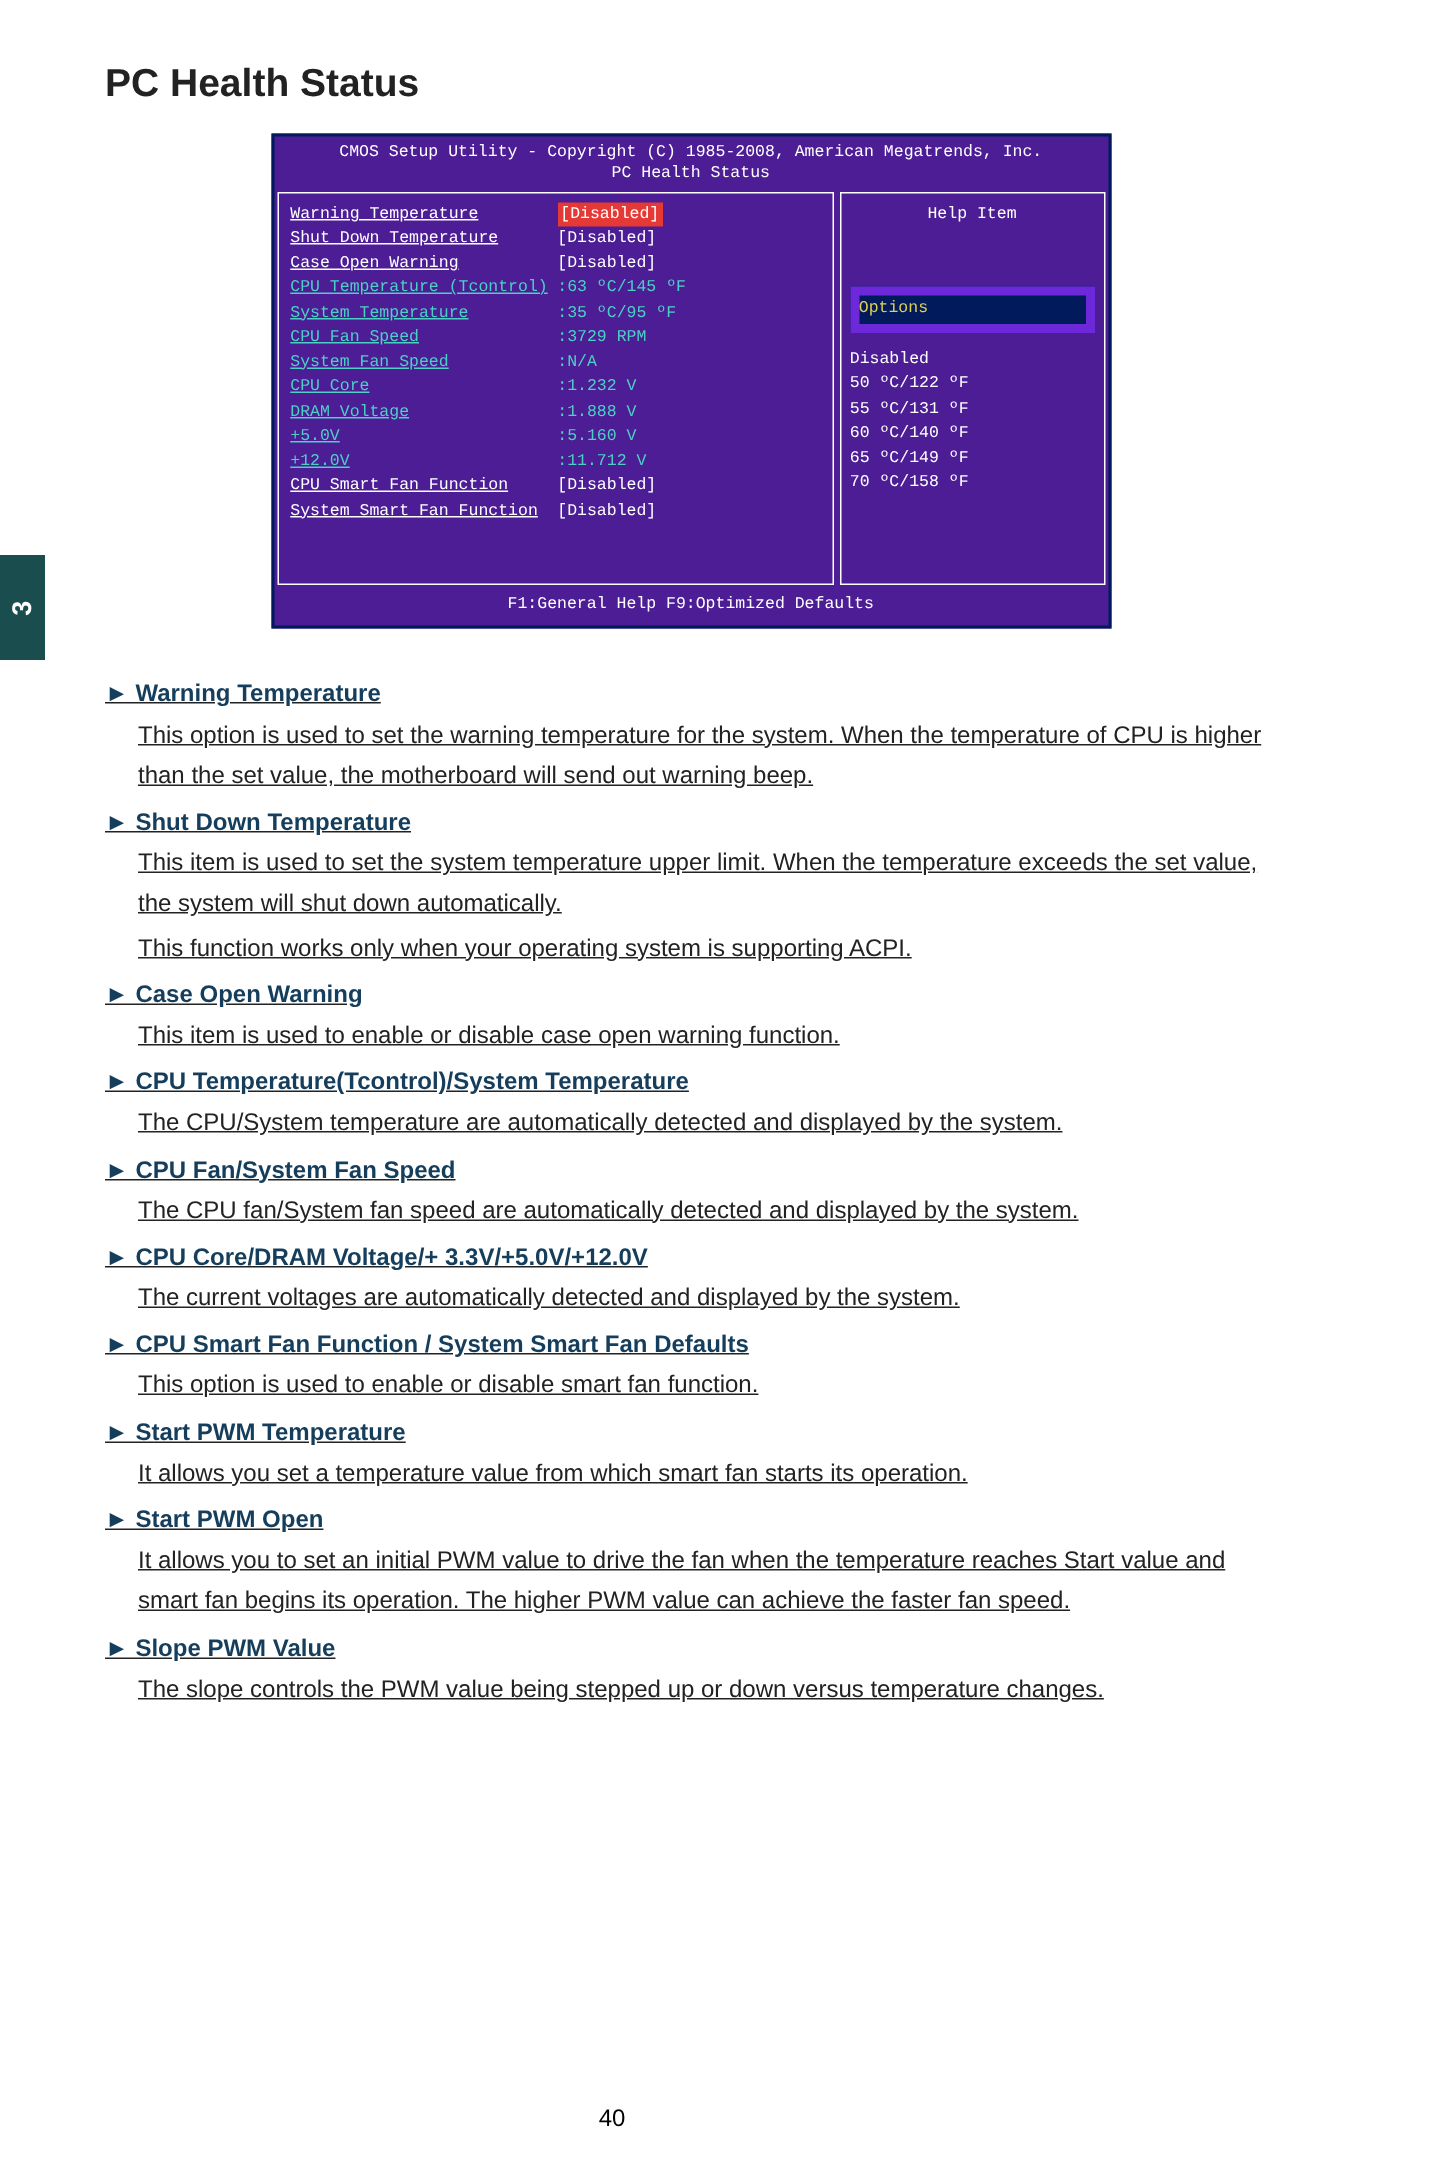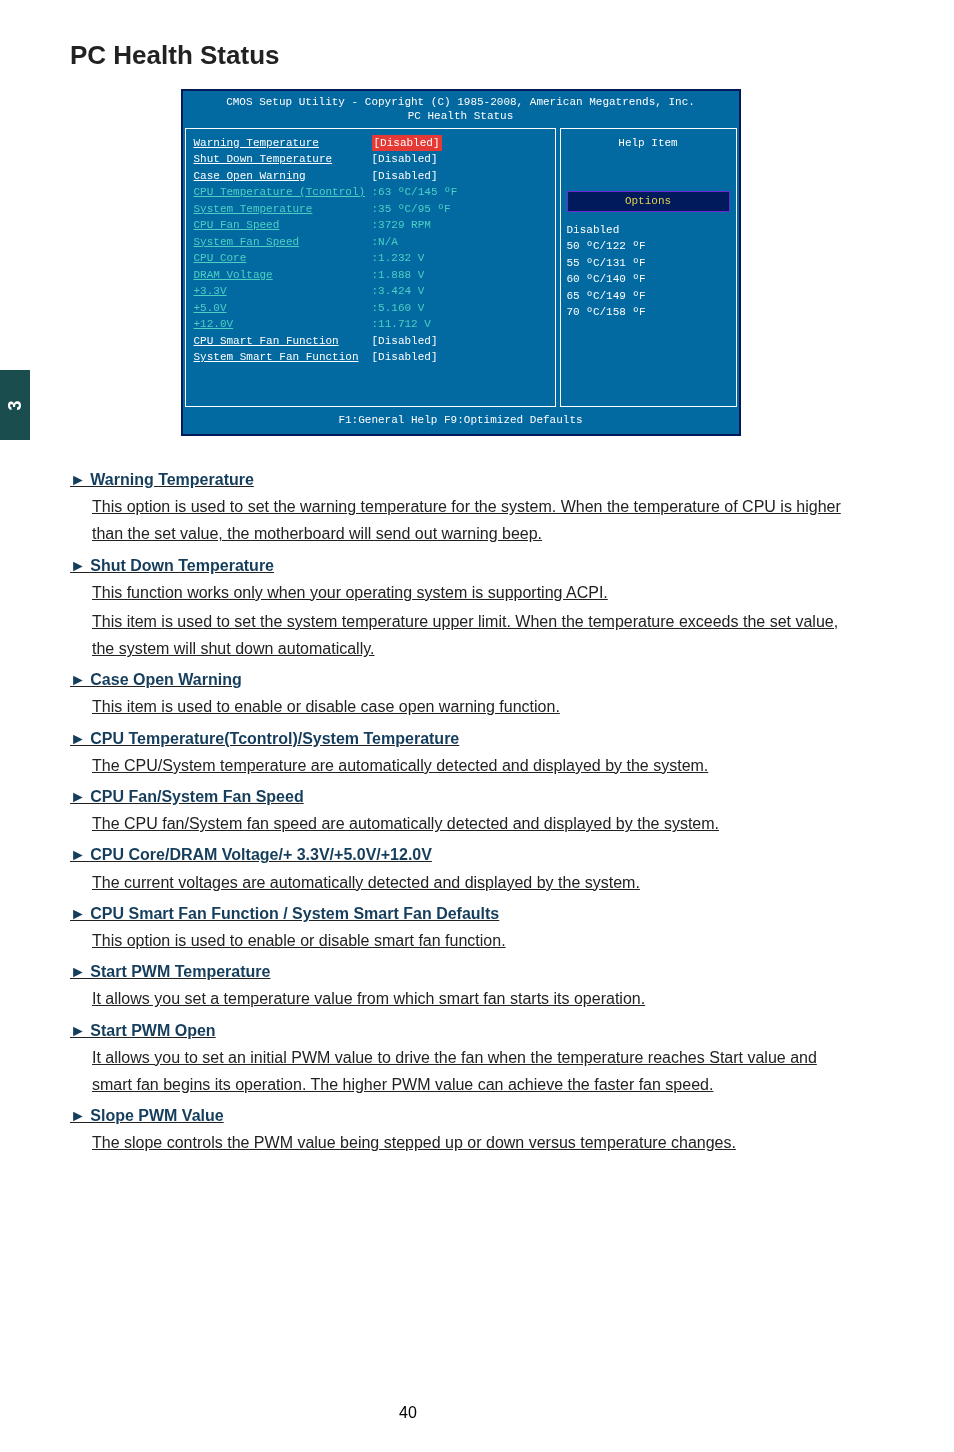--- a/index.html
+++ b/index.html
@@ -32,21 +32,21 @@
   }
   h1.section-title {
     font-size: 26px;
     font-weight: bold;
     color: #222;
     margin-bottom: 18px;
   }
   .bios-box {
     width: 560px;
     margin: 0 auto 30px auto;
-    background: #0369a1;
+    background: #4c1d95;
     border: 2px solid #001a5c;
     color: #fff;
     font-family: "Courier New", monospace;
     font-size: 11px;
   }
   .bios-header {
     text-align: center;
     padding: 4px 6px 2px 6px;
     color: #fff;
     line-height: 1.3;
@@ -82,24 +82,23 @@
     margin: 2px;
     padding: 6px 6px;
     line-height: 1.5;
   }
   .help-item {
     text-align: center;
     color: #fff;
     margin-bottom: 6px;
   }
   .options-box {
-    border: 1px solid #6d28d9;
+    border: 6px solid #6d28d9;
     background: #001a5c;
     color: #e0d050;
-    text-align: center;
     padding: 1px 0;
     margin-bottom: 10px;
     margin-top: 40px;
   }
   .bios-footer {
     text-align: center;
     padding: 4px 6px 6px 6px;
     color: #fff;
     line-height: 1.4;
   }
@@ -172,24 +171,20 @@
             <span class="bios-label teal-text">System Fan Speed</span>
             <span class="bios-val teal-text">:N/A</span>
           </div>
           <div class="bios-row">
             <span class="bios-label teal-text">CPU Core</span>
             <span class="bios-val teal-text">:1.232 V</span>
           </div>
           <div class="bios-row">
             <span class="bios-label teal-text">DRAM Voltage</span>
             <span class="bios-val teal-text">:1.888 V</span>
-          </div>
-          <div class="bios-row">
-            <span class="bios-label teal-text">+3.3V</span>
-            <span class="bios-val teal-text">:3.424 V</span>
           </div>
           <div class="bios-row">
             <span class="bios-label teal-text">+5.0V</span>
             <span class="bios-val teal-text">:5.160 V</span>
           </div>
           <div class="bios-row">
             <span class="bios-label teal-text">+12.0V</span>
             <span class="bios-val teal-text">:11.712 V</span>
           </div>
           <div class="bios-row">
@@ -216,22 +211,22 @@
     </div>
     <div class="bios-footer">
       <div>F1:General Help                            F9:Optimized Defaults</div>
     </div>
   </div>
 
   <div class="content" id="content-sections">
       <div class="item-title">► Warning Temperature</div>
       <p class="body">This option is used to set the warning temperature for the system. When the temperature of CPU is higher than the set value, the motherboard will send out warning beep.</p>
       <div class="item-title">► Shut Down Temperature</div>
+      <p class="body">This item is used to set the system temperature upper limit. When the temperature exceeds the set value, the system will shut down automatically.</p>
       <p class="body">This function works only when your operating system is supporting ACPI.</p>
-      <p class="body">This item is used to set the system temperature upper limit. When the temperature exceeds the set value, the system will shut down automatically.</p>
       <div class="item-title">► Case Open Warning</div>
       <p class="body">This item is used to enable or disable case open warning function.</p>
       <div class="item-title">► CPU Temperature(Tcontrol)/System Temperature</div>
       <p class="body">The CPU/System temperature are automatically detected and displayed by the system.</p>
       <div class="item-title">► CPU Fan/System Fan Speed</div>
       <p class="body">The CPU fan/System fan speed are automatically detected and displayed by the system.</p>
       <div class="item-title">► CPU Core/DRAM Voltage/+ 3.3V/+5.0V/+12.0V</div>
       <p class="body">The current voltages are automatically detected and displayed by the system.</p>
       <div class="item-title">► CPU Smart Fan Function / System Smart Fan Defaults</div>
       <p class="body">This option is used to enable or disable smart fan function.</p>

